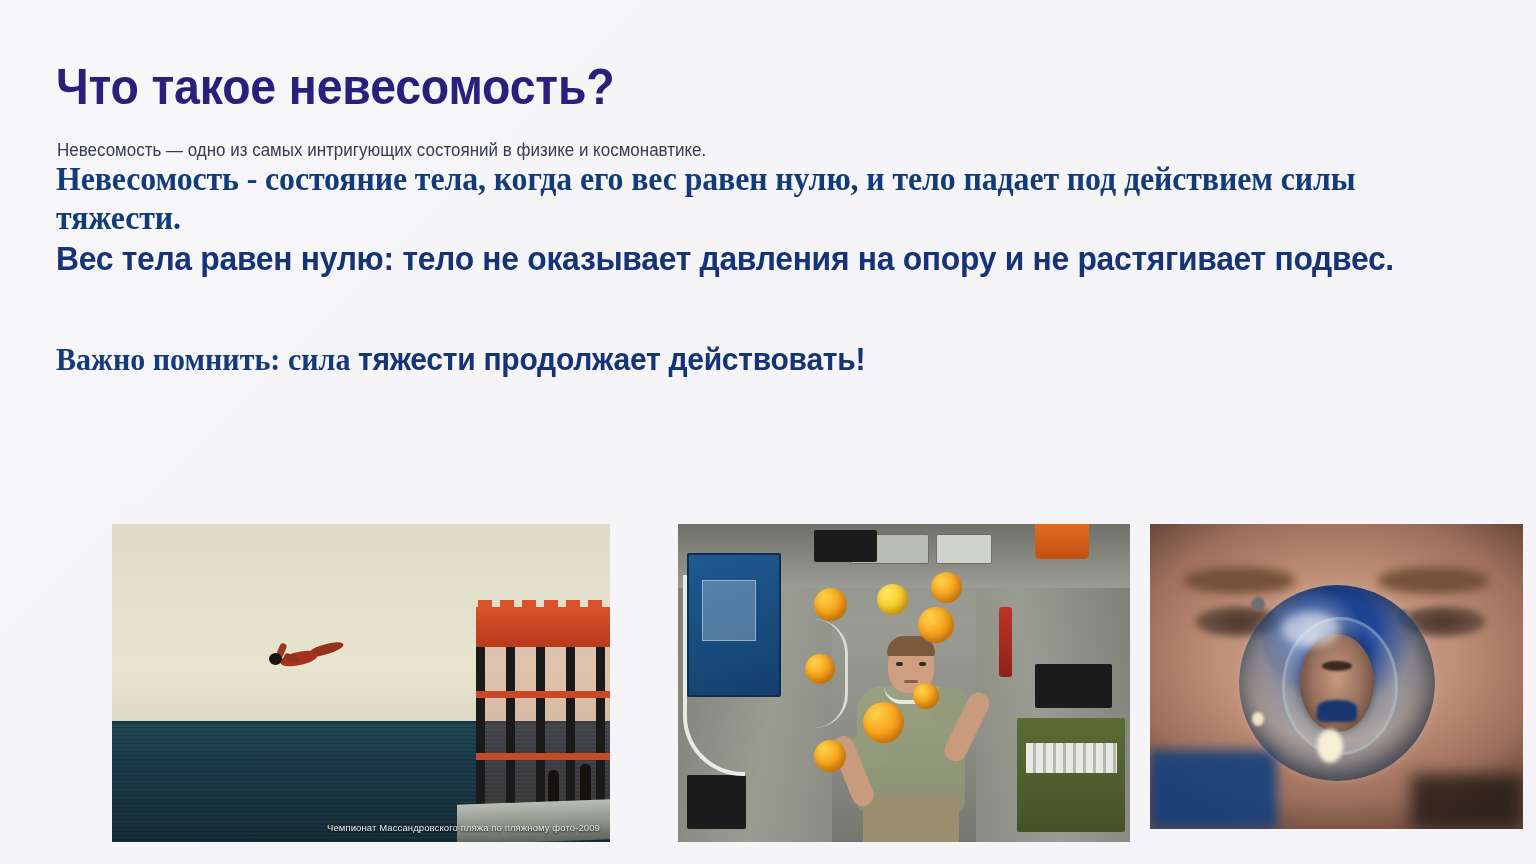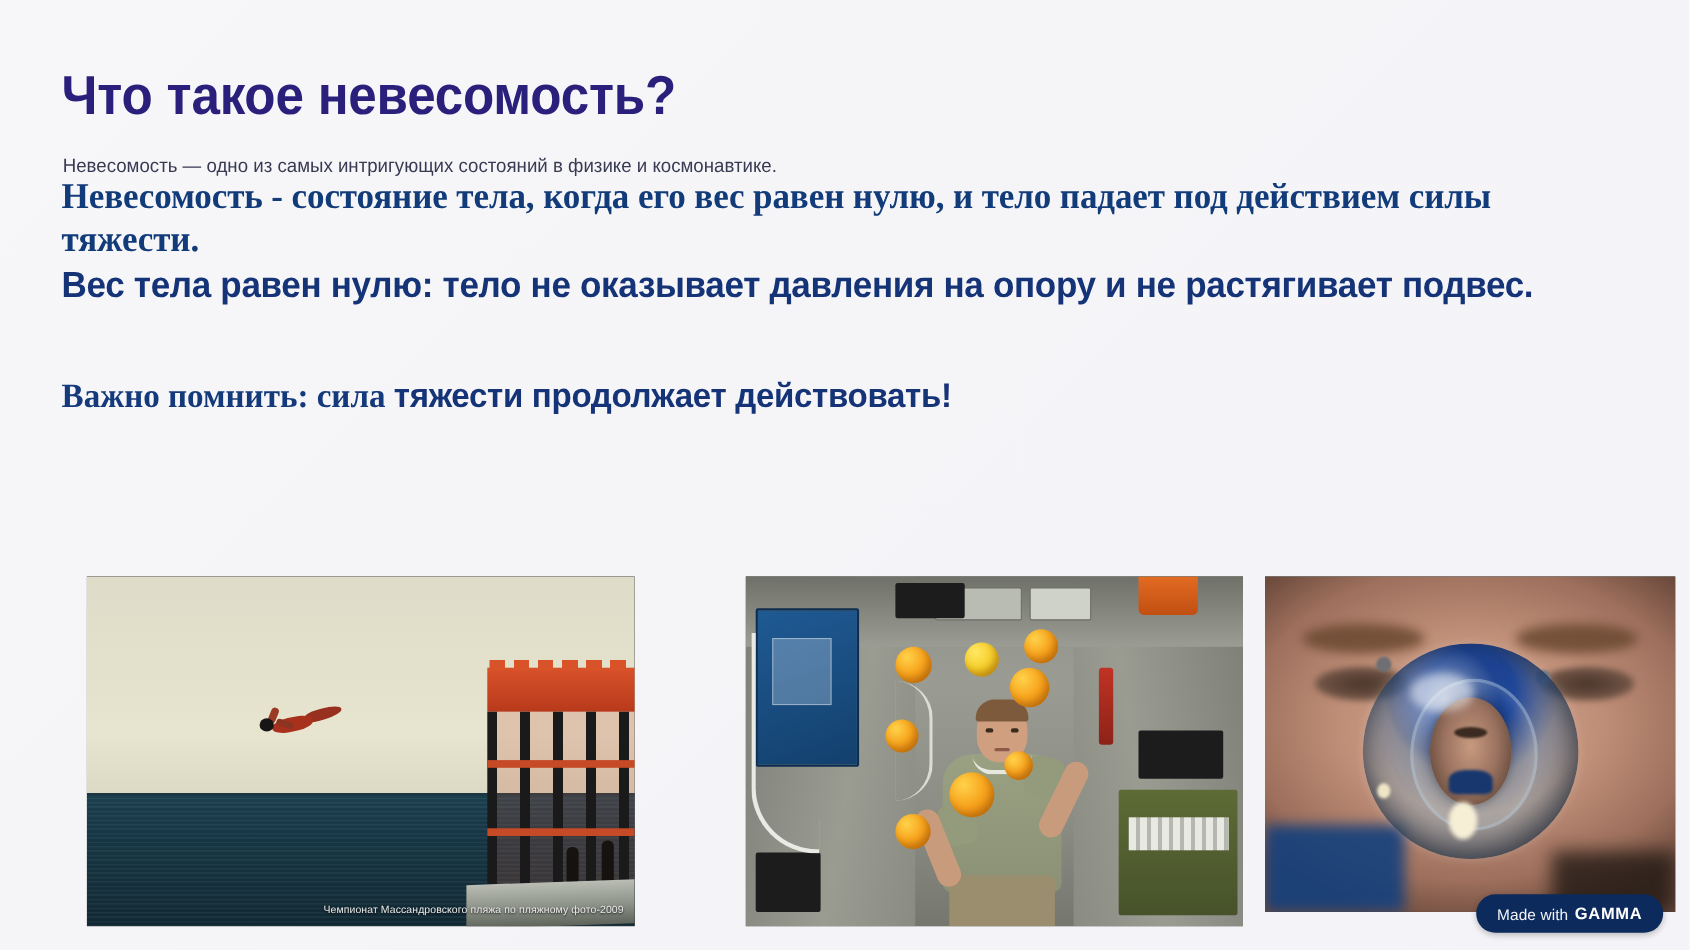--- a/index.html
+++ b/index.html
@@ -113,21 +113,21 @@
     width: 1536px;
     height: 330px;
   }
 
   .photo {
     position: absolute;
     overflow: hidden;
     background: #2b2b2b;
   }
 
-  .photo-1 { left: 39px;   top: 0px; width: 498px; height: 318px; }
+  .photo-1 { left: 72px;   top: 0px; width: 498px; height: 318px; }
   .photo-2 { left: 638px;  top: 0px; width: 452px; height: 318px; }
   .photo-3 { left: 1110px; top: 0px; width: 373px; height: 305px; }
 
   .photo .scene {
     position: absolute;
     inset: 0;
   }
 
   
   .sky {
@@ -733,18 +733,14 @@
           <div class="ring"></div>
           <div class="specular"></div>
           <div class="glint"></div>
           <div class="glint-small"></div>
         </div>
       </div>
     </figure>
 
   </div>
 
-  <div class="gamma-badge">
-    <span class="made-with">Made with</span>
-    <span class="gamma-word">GAMMA</span>
-  </div>
 
 </div>
 
 </body></html>

